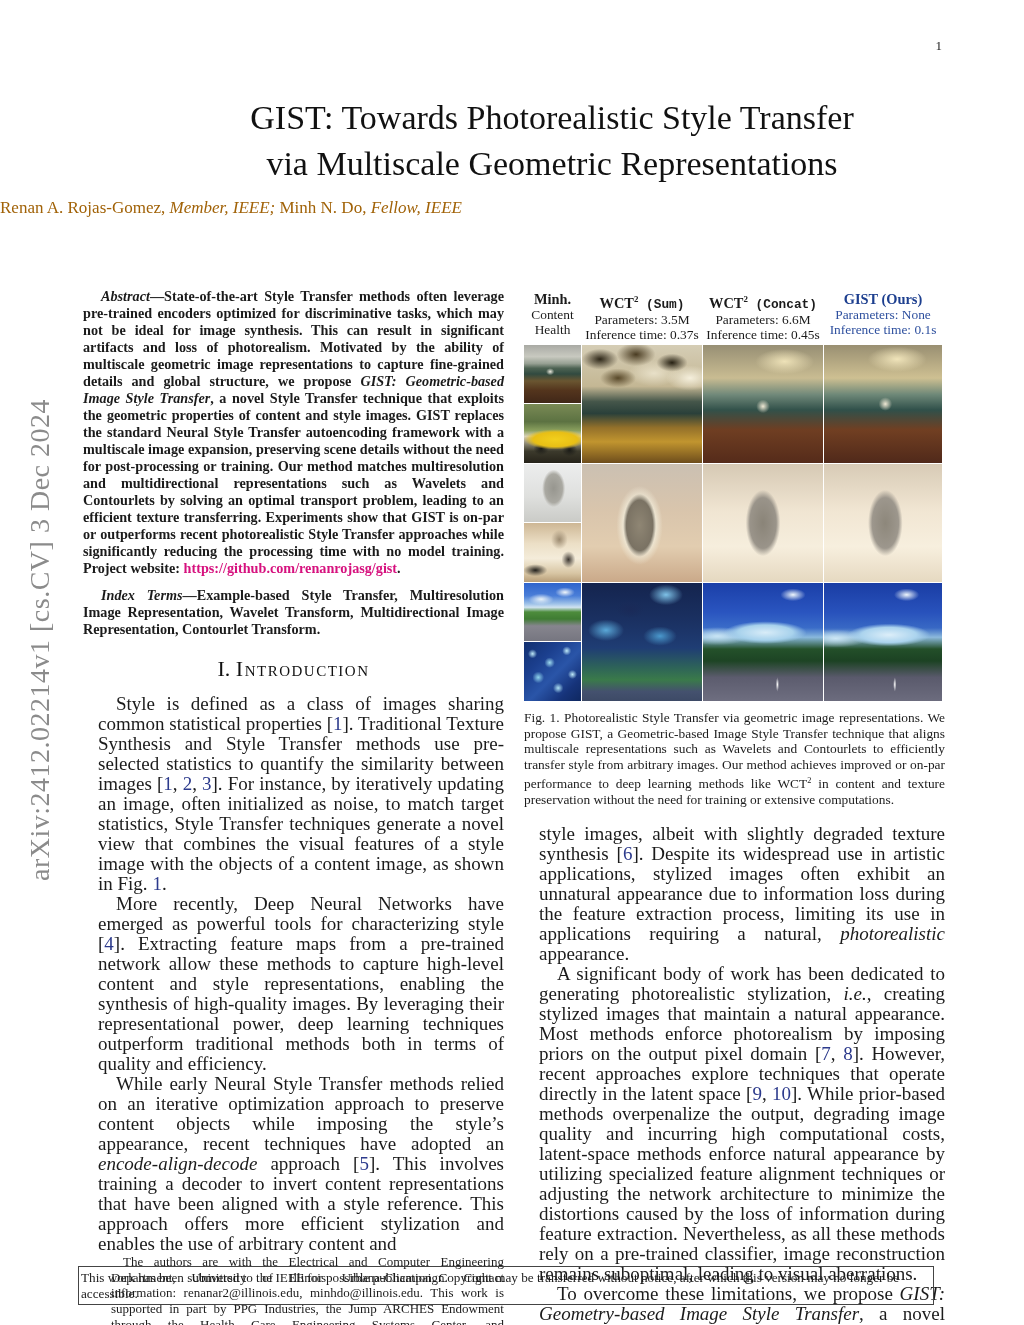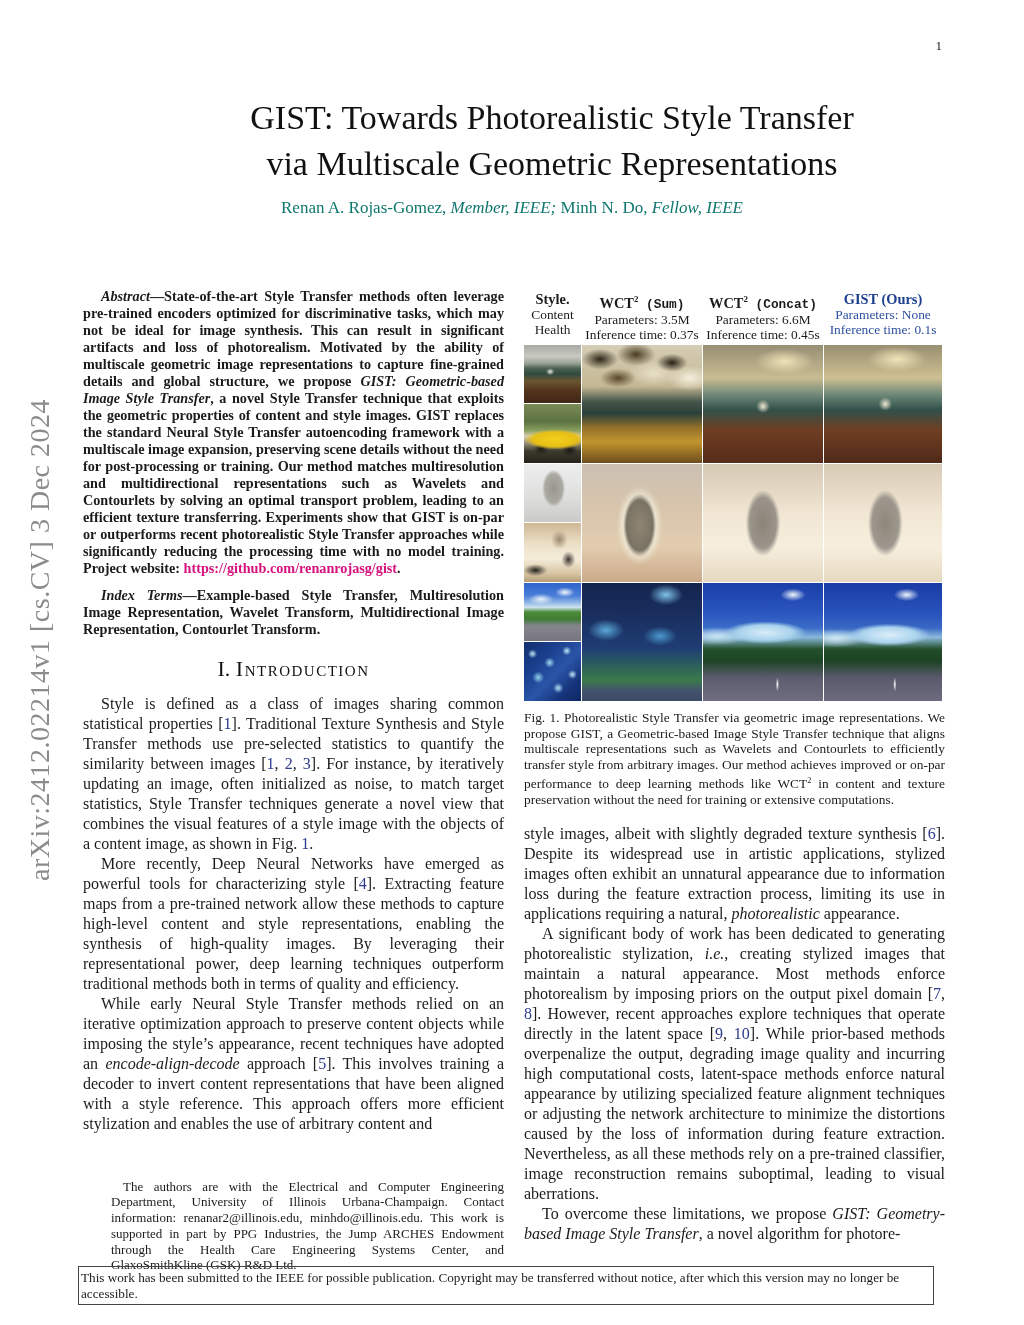--- a/index.html
+++ b/index.html
@@ -1,32 +1,32 @@
 <!DOCTYPE html>
 <html><head>
 <meta charset="utf-8">
 <style>
   html,body{margin:0;padding:0;background:#ffffff;}
   body{width:1024px;height:1325px;position:relative;font-family:"Liberation Serif",serif;color:#1b1b1b;overflow:hidden;}
   .page-number{position:absolute;top:38px;right:82px;font-size:13px;color:#222;}
   .arxiv-banner{position:absolute;left:40px;top:640px;transform:translate(-50%,-50%) rotate(-90deg);white-space:nowrap;font-size:28px;color:#8b8b8b;letter-spacing:.5px;}
   .title-block{position:absolute;top:95px;left:0;width:100%;text-align:center;padding-left:40px;}
   .title-line{font-size:34px;line-height:46px;color:#111;}
-  .authors{position:absolute;top:198px;left:0;width:100%;text-align:center;font-size:17px;color:#0f766e;}
+  .authors{position:absolute;top:198px;left:0;width:100%;font-size:17px;color:#a16207;}
   .it{font-style:italic;}
   .bi{font-weight:bold;font-style:italic;}
   .b{font-weight:normal;}
   .columns{position:absolute;left:83px;top:288px;width:862px;display:flex;gap:20px;}
   .col{width:421px;display:flex;flex-direction:column;height:985px;}
   p{margin:0;}
   .abstract,.index-terms{font-weight:bold;font-size:14.2px;line-height:17px;text-align:justify;text-indent:18px;}
   .index-terms{margin-top:10px;}
   .sec-heading{text-align:center;font-size:22px;margin:18px 0 12px 0;color:#111;}
   .sec-heading .sc{font-variant:small-caps;letter-spacing:1.5px;}
-  .body-p{font-size:16px;line-height:20px;text-align:justify;text-indent:18px;}
+  .body-p{font-size:19px;line-height:20px;text-align:justify;text-indent:18px;margin-left:15px;}
   .cite{color:#2c3a8c;}
   .url{color:#d6117e;font-weight:bold;text-decoration:none;word-break:break-all;}
   .footnote{margin-top:auto;font-size:13px;line-height:15.7px;text-align:justify;text-indent:12px;color:#1b1b1b;margin-left:28px;}
   
   .fig-header{display:grid;grid-template-columns:57px 120px 120px 118px;gap:1px;margin-top:4px;}
   .fig-header .hcell{text-align:center;font-size:13.4px;line-height:15px;}
   .fig-header .h-title{font-weight:bold;font-size:14.4px;}
   .mono{font-family:"Liberation Mono",monospace;font-weight:bold;font-size:12.8px;}
   sup{font-size:0.62em;}
   .gist-col{color:#2d4f9e;}
@@ -84,21 +84,21 @@
 
     <p class="body-p"><span>While early Neural Style Transfer methods relied on an iterative optimization approach to preserve content objects while imposing the style’s appearance, recent techniques have adopted an </span><span class="it">encode-align-decode</span><span> approach [</span><span class="cite">5</span><span>]. This involves training a decoder to invert content representations that have been aligned with a style reference. This approach offers more efficient stylization and enables the use of arbitrary content and</span></p>
 
     <p class="footnote">The authors are with the Electrical and Computer Engineering Department, University of Illinois Urbana-Champaign. Contact information: renanar2@illinois.edu, minhdo@illinois.edu. This work is supported in part by PPG Industries, the Jump ARCHES Endowment through the Health Care Engineering Systems Center, and GlaxoSmithKline (GSK) R&amp;D Ltd.</p>
   </div>
 
   <div class="col">
 
     <div class="fig-header">
       <div class="hcell">
-        <div class="h-title">Style.</div>
+        <div class="h-title">Minh.</div>
         <div>Content</div>
         <div>Health</div>
       </div>
       <div class="hcell">
         <div class="h-title"><span>WCT</span><sup>2</sup><span class="mono"> (Sum)</span></div>
         <div>Parameters: 3.5M</div>
         <div>Inference time: 0.37s</div>
       </div>
       <div class="hcell">
         <div class="h-title"><span>WCT</span><sup>2</sup><span class="mono"> (Concat)</span></div>

